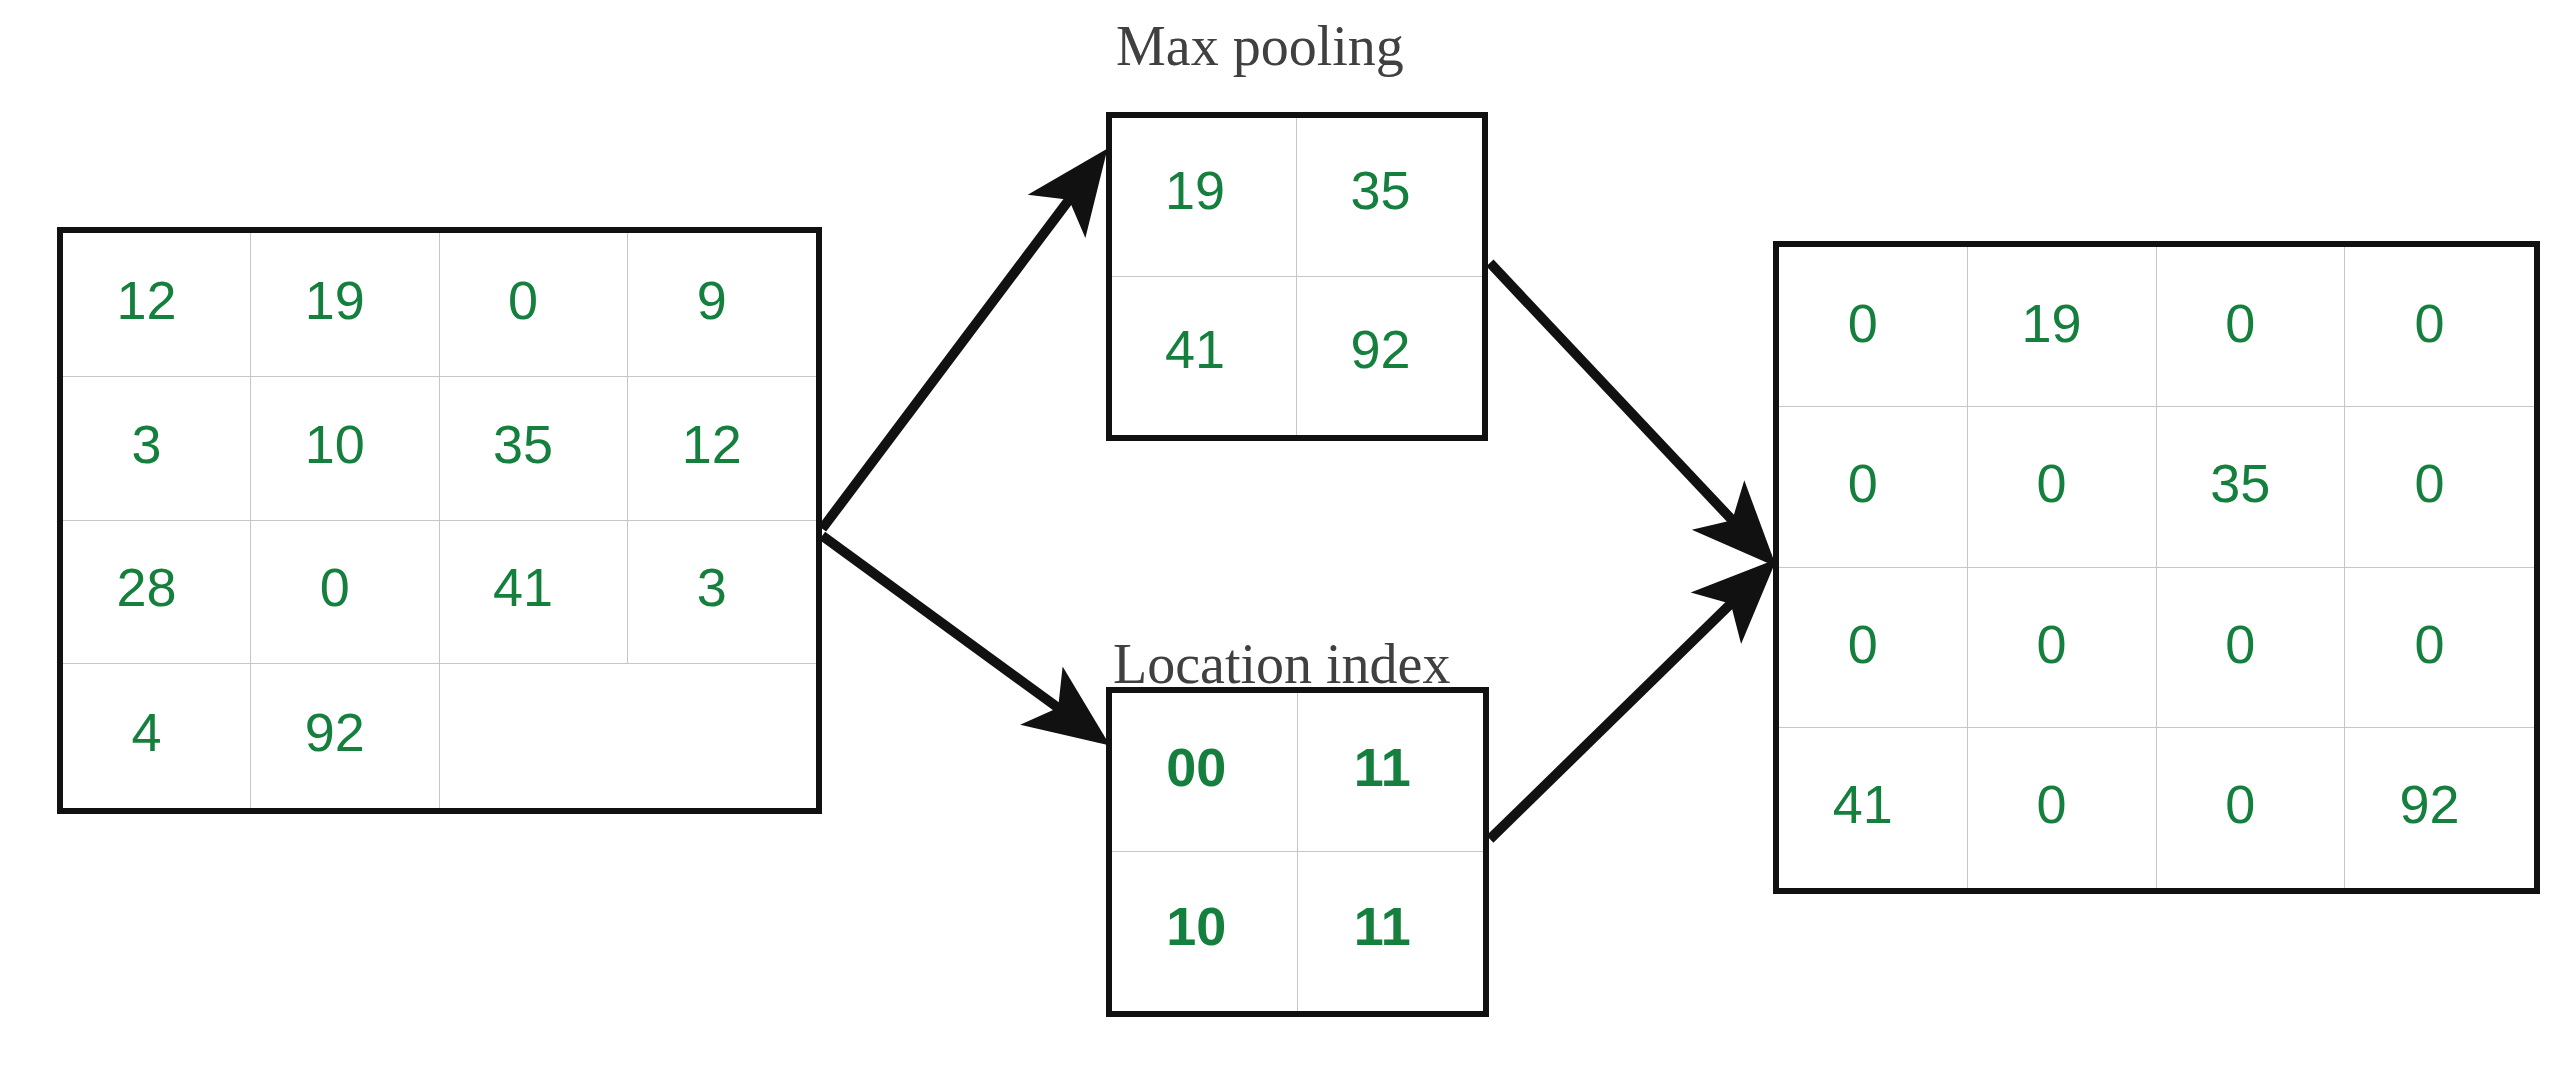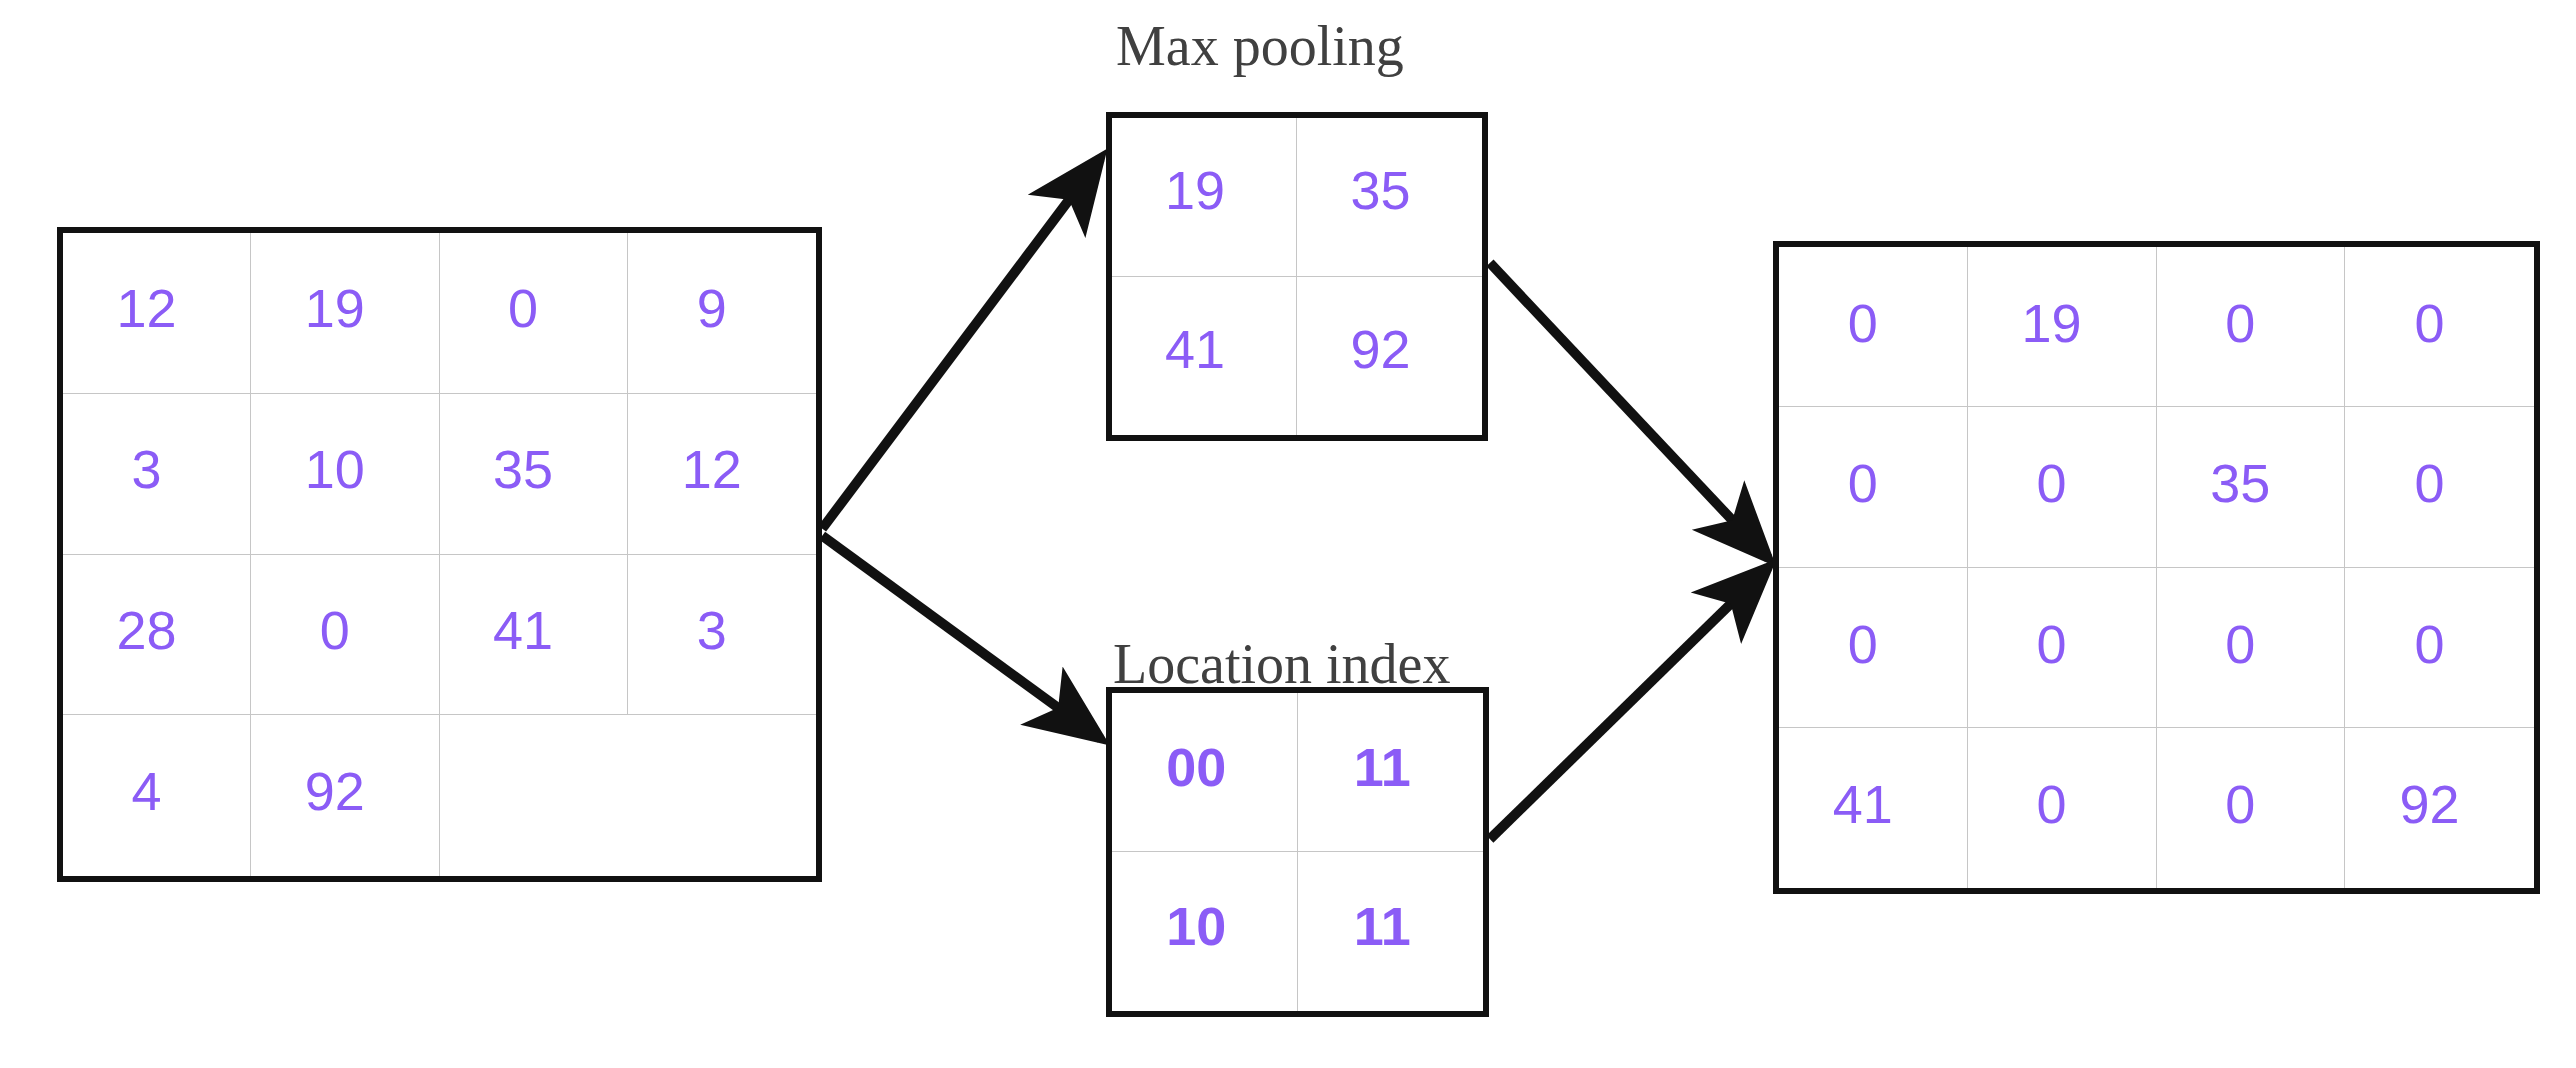--- a/index.html
+++ b/index.html
@@ -31,34 +31,34 @@
   .matrix.small {
     grid-template-columns: repeat(2, 1fr);
     grid-template-rows: repeat(2, 1fr);
   }
 
   .cell {
     box-sizing: border-box;
     display: flex;
     align-items: center;
     justify-content: center;
-    color: #8b5cf6;
+    color: #15803d;
     font-family: "Liberation Sans", sans-serif;
     border-right: 1.8px solid #c6c6c6;
     border-bottom: 1.8px solid #c6c6c6;
     position: relative;
     overflow: hidden;
   }
 
   
   #matrix-input {
     left: 57px;
     top: 227px;
     width: 765px;
-    height: 655px;
+    height: 587px;
   }
   #matrix-input .cell {
     font-size: 54px;
     padding-right: 20px;
     padding-bottom: 9px;
   }
   #matrix-input .cell:nth-child(4n) { border-right: none; }
   #matrix-input .cell:nth-child(n+13) { border-bottom: none; }
 
   

